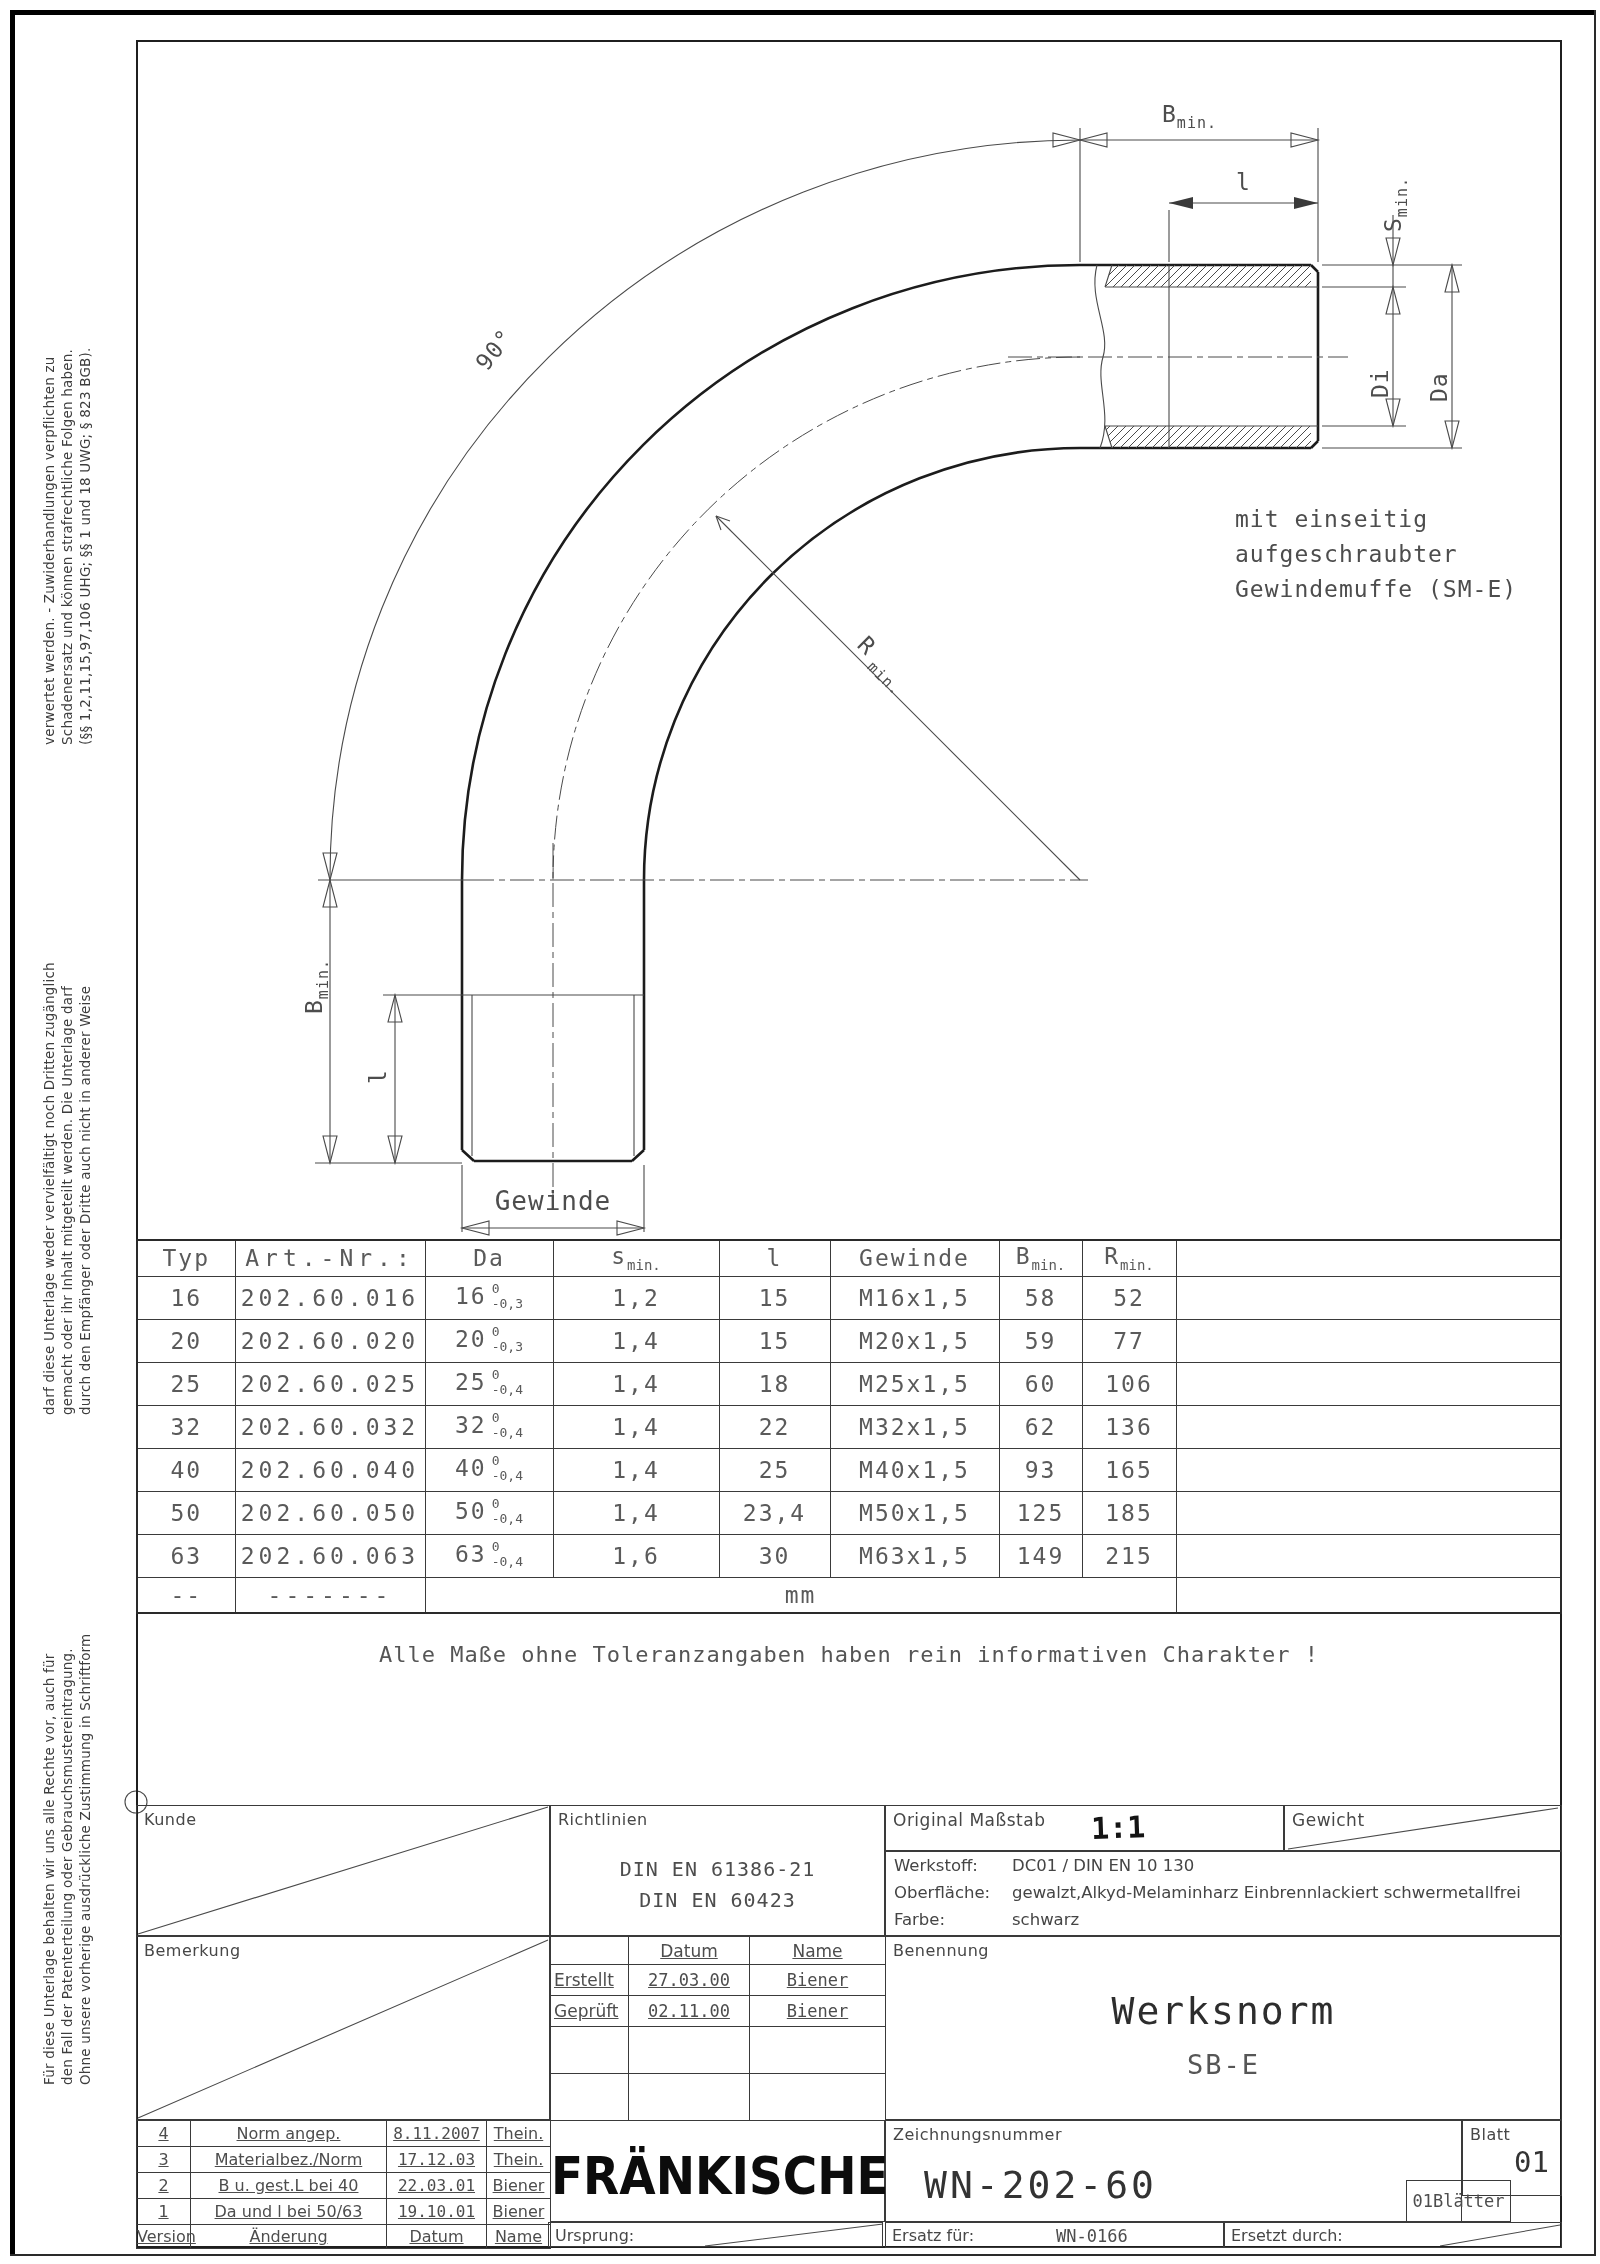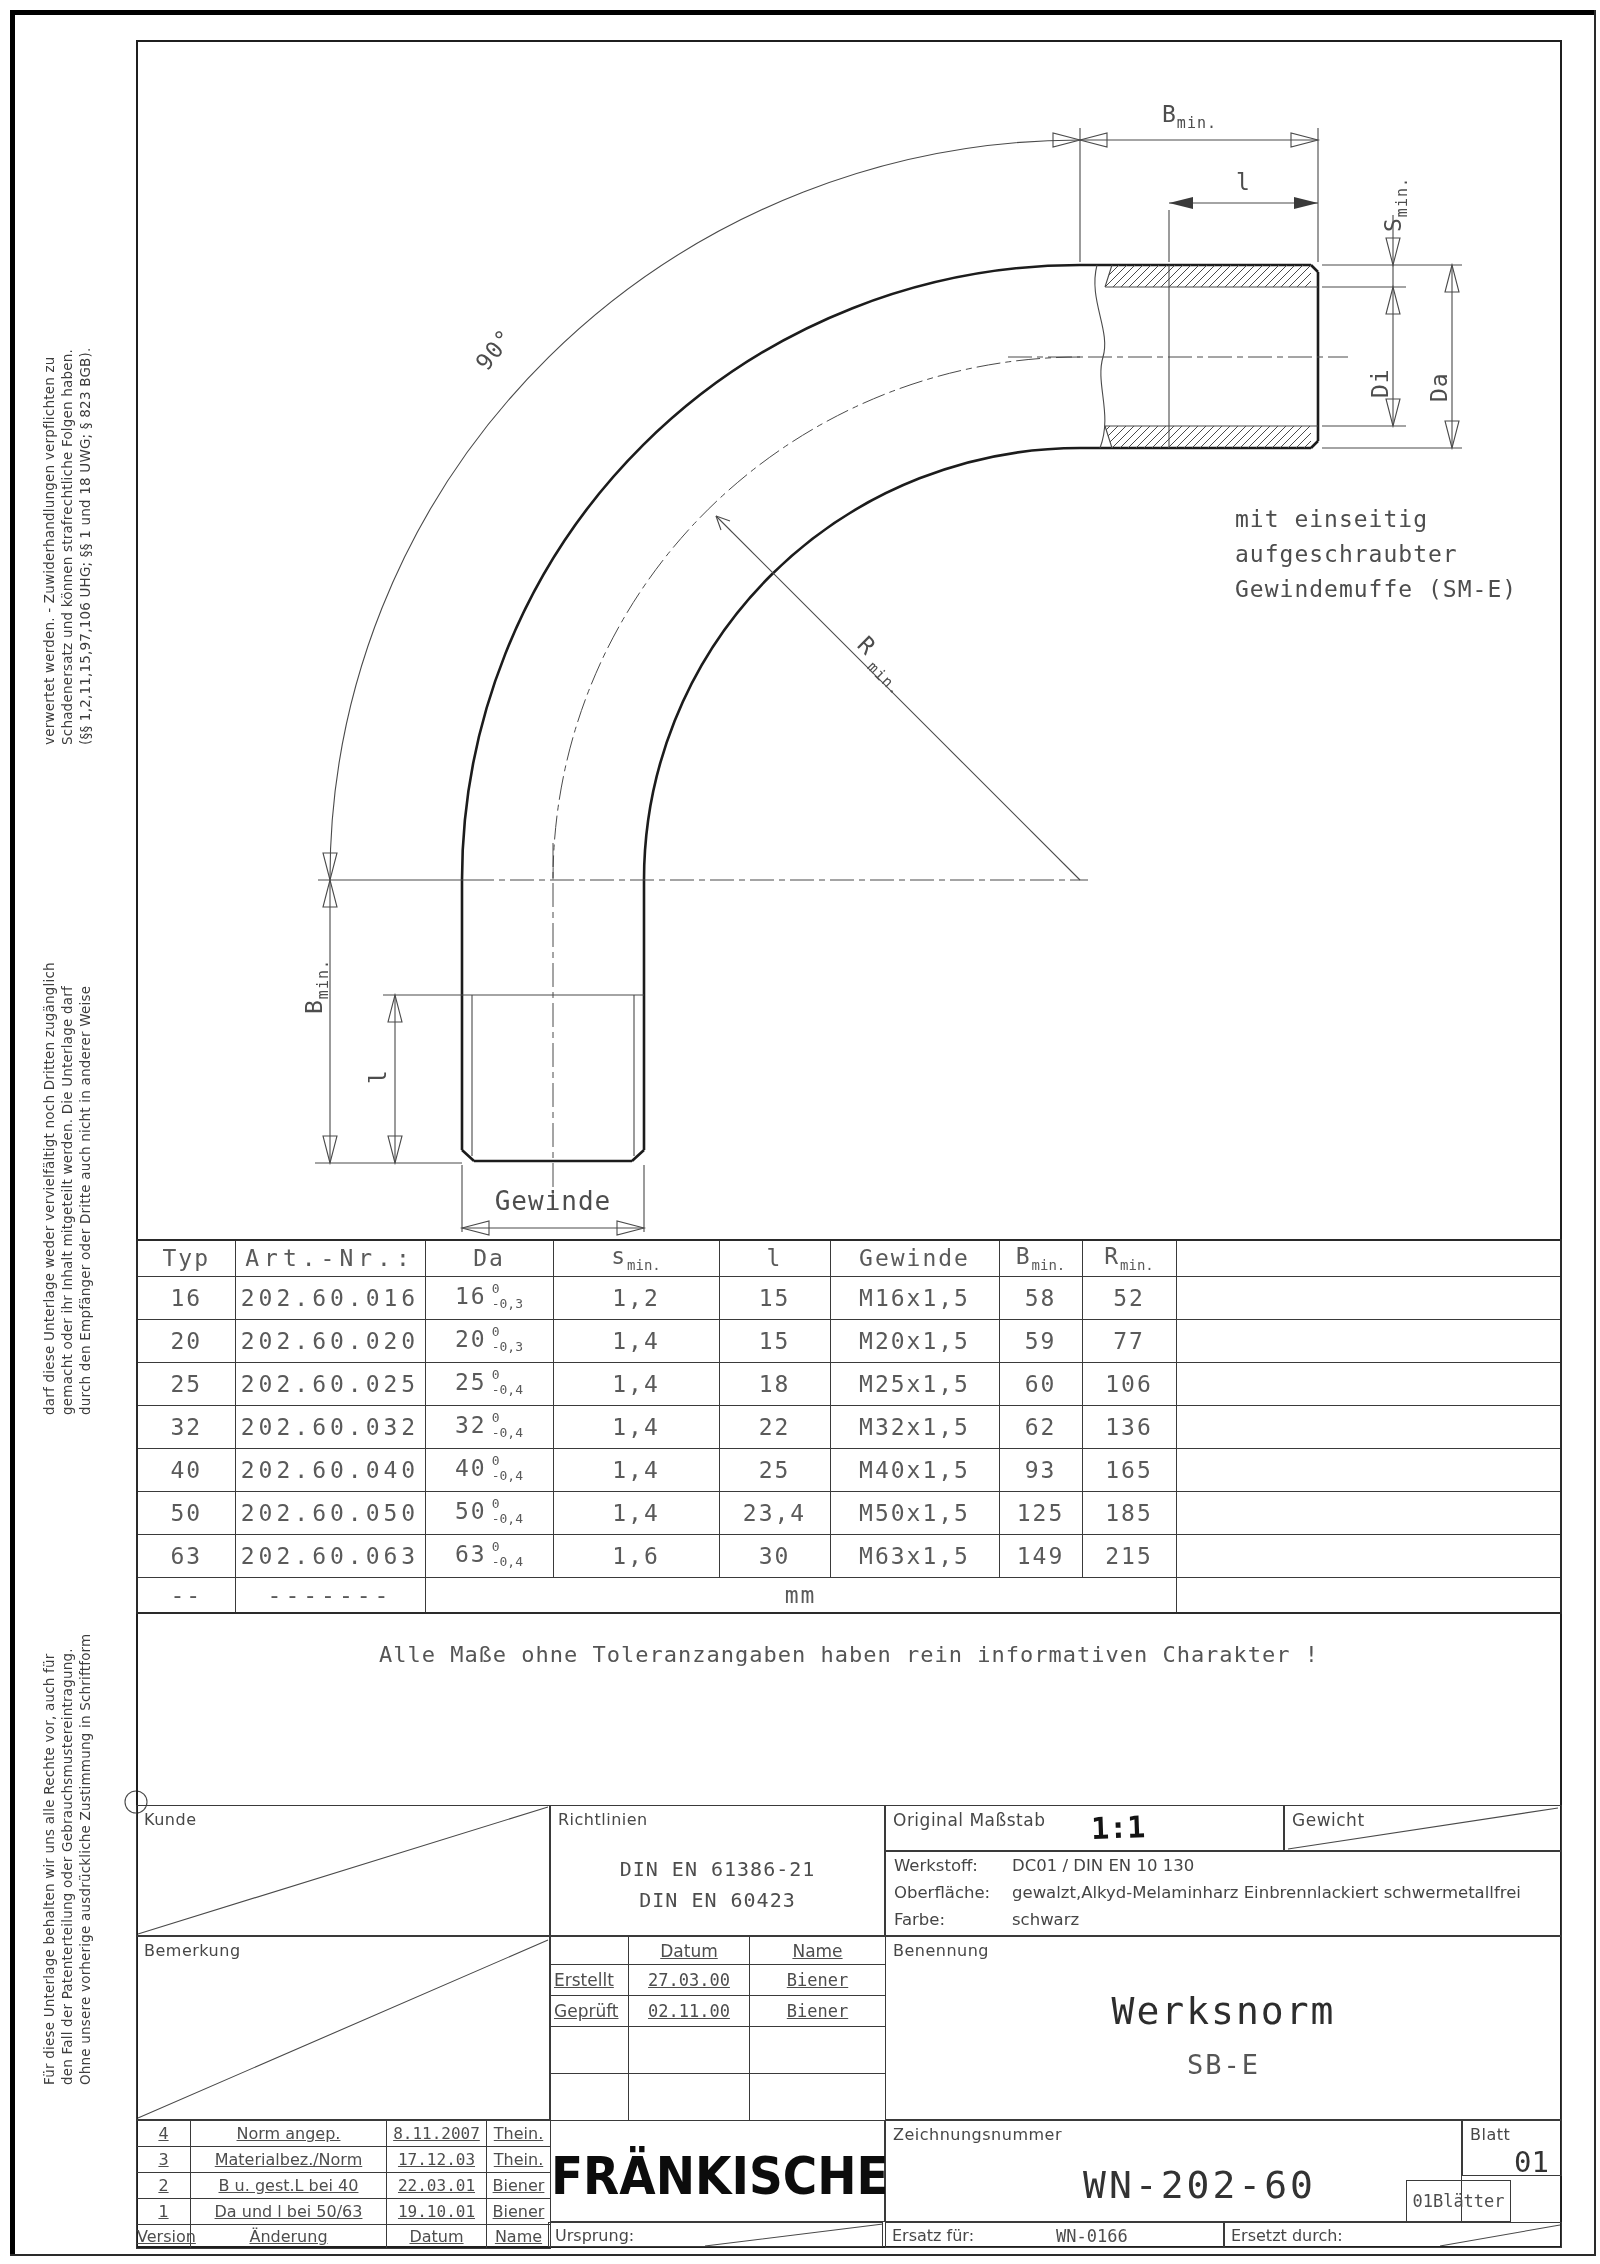--- a/index.html
+++ b/index.html
@@ -67,21 +67,21 @@
 
   .benennung-title { position:absolute; left:0; right:0; top:52px; text-align:center;
                font-family:"DejaVu Sans Mono", monospace; font-size:38px; color:#2d2d2d; letter-spacing:2px; }
   .benennung-sub   { position:absolute; left:0; right:0; top:112px; text-align:center;
                font-family:"DejaVu Sans Mono", monospace; font-size:27px; color:#565656; letter-spacing:2px; }
 
   .logo { position:absolute; left:0; right:0; top:28px; text-align:center; font-size:47px;
           font-weight:800; color:#0c0c0c; letter-spacing:0px; font-family:"DejaVu Sans", sans-serif;
           transform:scaleY(1.08); }
 
-  .zn-value { position:absolute; left:16px; right:0; top:42px; text-align:center;
+  .zn-value { position:absolute; left:2px; right:0; top:42px; text-align:left;
               font-family:"DejaVu Sans Mono", monospace; font-size:38px; color:#333; letter-spacing:3px;padding-left:36px; }
   .blatt-val { position:absolute; right:12px; top:24px; font-family:"DejaVu Sans Mono", monospace;
                font-size:29px; color:#333; }
   .blaetter  { position:absolute; left:0; right:0; top:10px; text-align:center;
                font-family:"DejaVu Sans Mono", monospace; font-size:17px; color:#4d4d4d; }
   .bottom-lbl { position:absolute; left:6px; top:3px; font-size:16px; color:#474747; }
   .ersatz-val { position:absolute; left:170px; top:3px; font-size:17px; color:#4d4d4d;
                 font-family:"DejaVu Sans Mono", monospace; }
 </style>
 </head>
@@ -410,21 +410,21 @@
   <div class="logo">FRÄNKISCHE</div>
 </div>
 <div class="cell" style="left:548px; top:2222px; width:335px; height:25px;">
   <span class="bottom-lbl">Ursprung:</span>
 </div>
 
 <div class="cell" style="left:885px; top:2120px; width:577px; height:102px;">
   <span class="cl-label">Zeichnungsnummer</span>
   <div class="zn-value">WN-202-60</div>
 </div>
-<div class="cell" style="left:1462px; top:2120px; width:100px; height:56px;">
+<div class="cell" style="left:1462px; top:2120px; width:100px; height:76px;">
   <span class="cl-label">Blatt</span>
   <span class="blatt-val">01</span>
 </div>
 <div class="cell" style="left:1406px; top:2180px; width:105px; height:42px;">
   <div class="blaetter">01Blätter</div>
 </div>
 <div class="cell" style="left:885px; top:2222px; width:339px; height:26px;">
   <span class="bottom-lbl">Ersatz für:</span>
   <span class="ersatz-val">WN-0166</span>
 </div>

